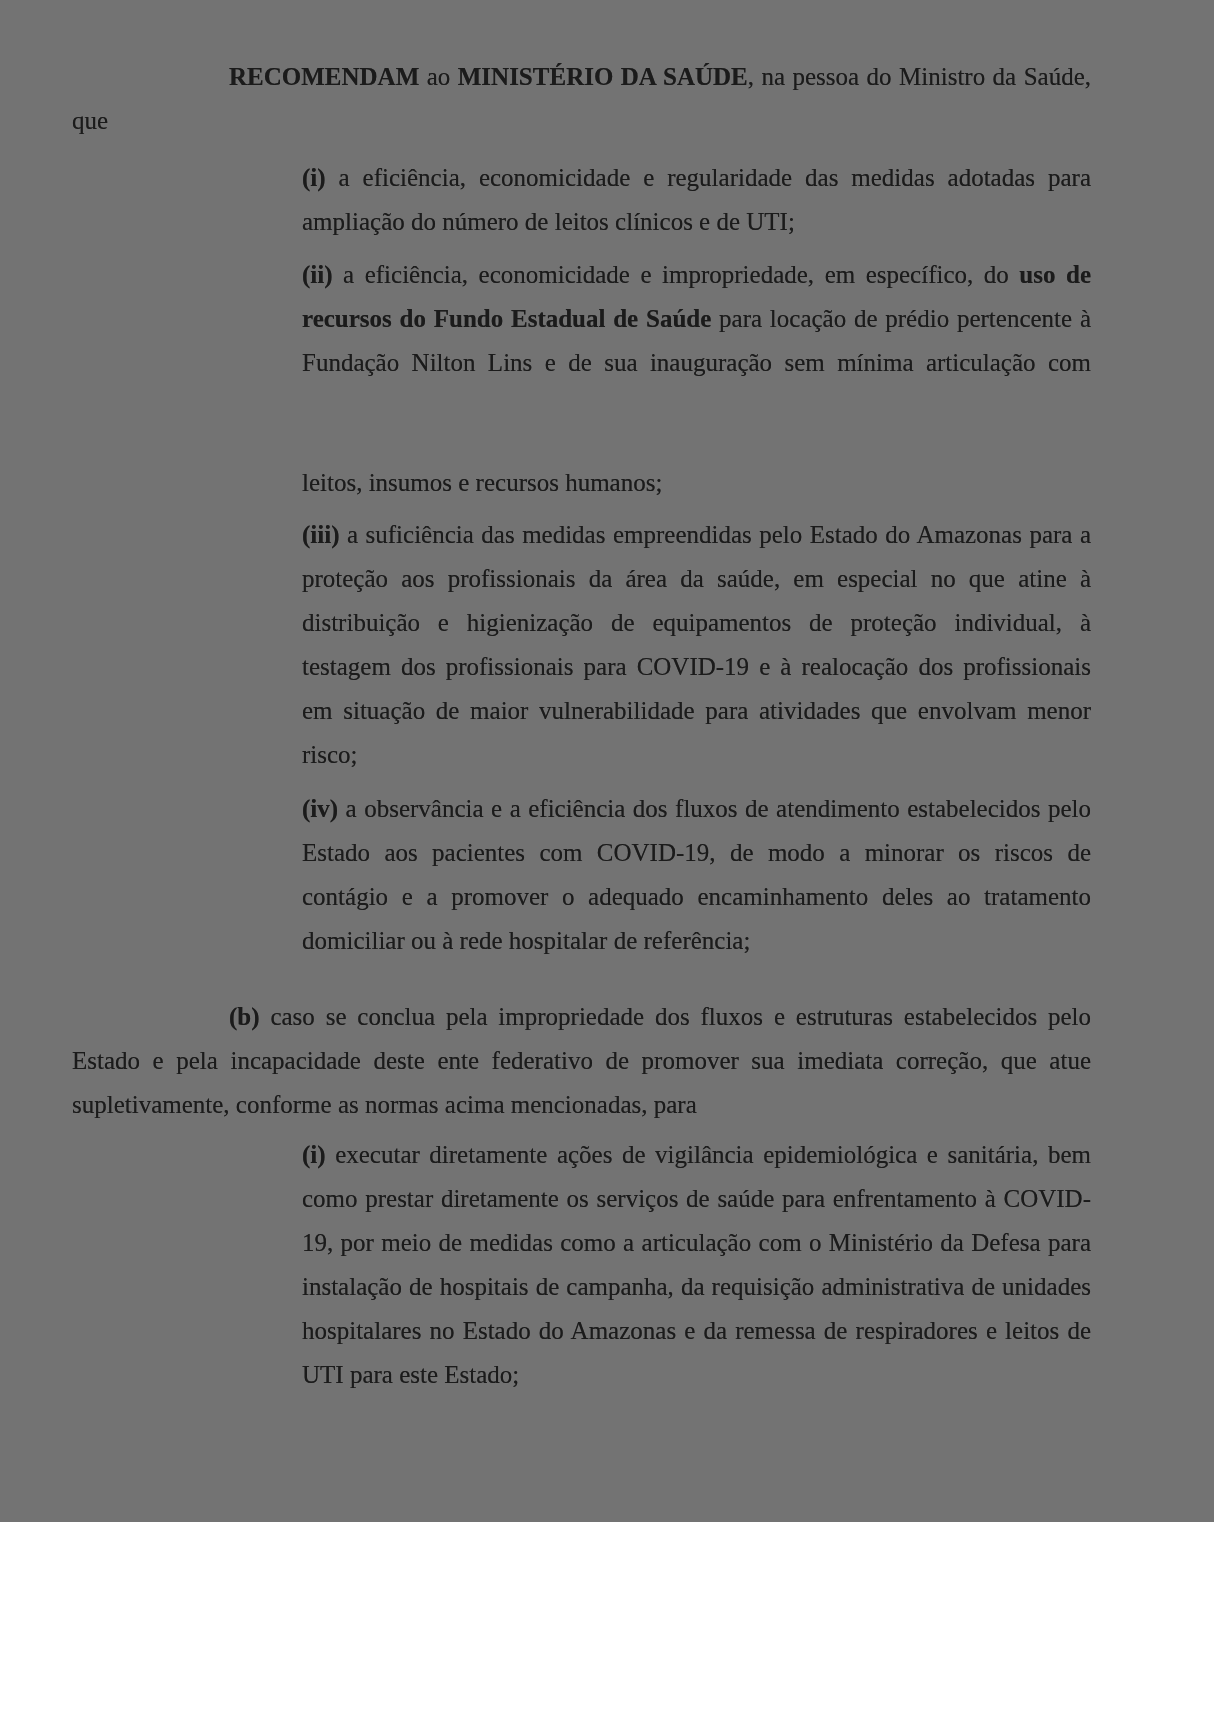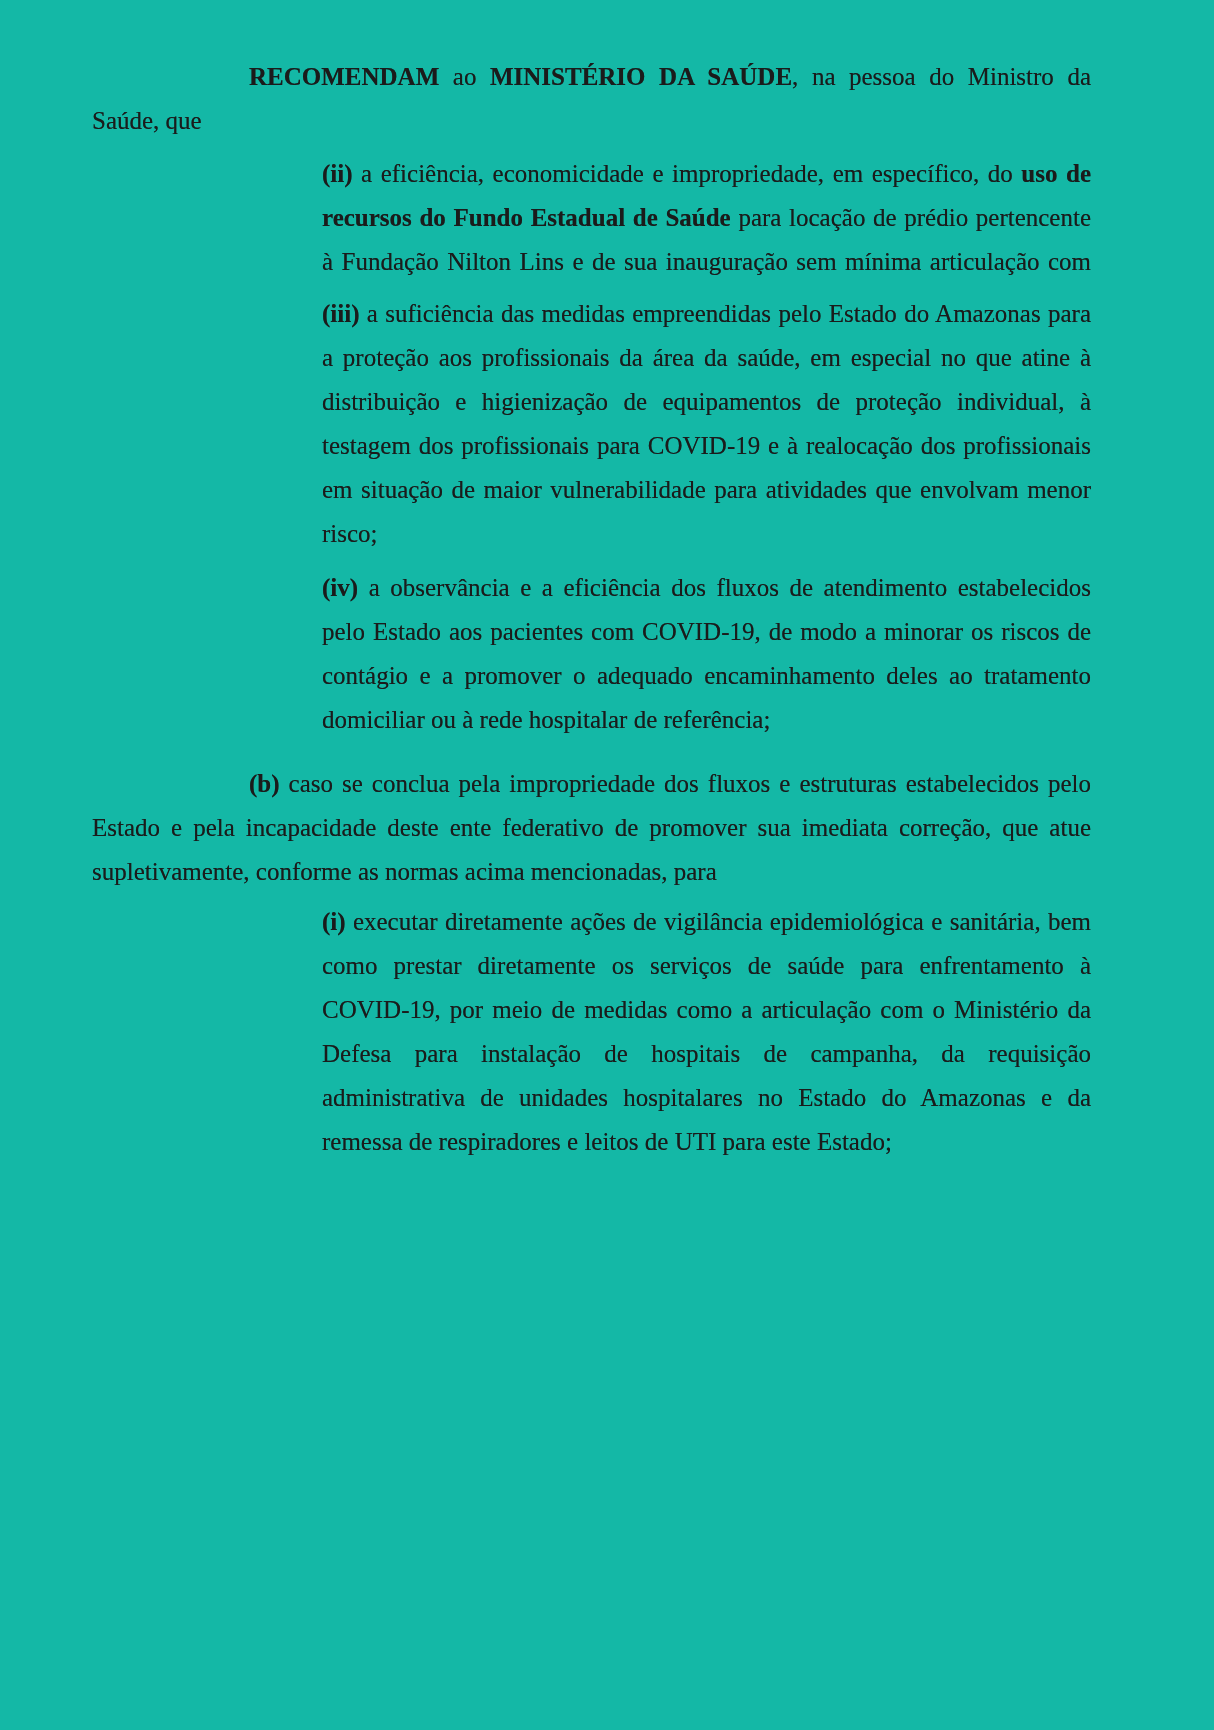--- a/index.html
+++ b/index.html
@@ -3,24 +3,24 @@
 <meta charset="utf-8">
 <style>
   html, body {
     margin: 0;
     padding: 0;
     background: #ffffff;
   }
   .page {
     position: relative;
     width: 1214px;
-    height: 1730px;
-    background: #14b8a6;
+    height: 1522px;
+    background: #737373;
     box-sizing: border-box;
-    padding: 55px 123px 0 92px;
+    padding: 55px 123px 0 72px;
     overflow: hidden;
   }
   .para {
     margin: 0;
     font-family: "Liberation Serif", "DejaVu Serif", serif;
     font-size: 25px;
     line-height: 44px;
     color: #1b1b1b;
     text-align: justify;
     text-shadow: 0 0 0.5px rgba(20,20,20,0.55);
@@ -34,26 +34,28 @@
   .b  { font-weight: bold; }
 </style>
 </head>
 <body>
 
 <div class="page">
 
   <p class="para pf" style="margin-top:0"><span class="b">RECOMENDAM</span><span> ao </span><span class="b">MINISTÉRIO DA SAÚDE</span><span>, na pessoa do Ministro da Saúde, que</span></p>
 
 
+  <p class="para pi" style="margin-top:13px"><span class="b">(i)</span><span> a eficiência, economicidade e regularidade das medidas adotadas para ampliação do número de leitos clínicos e de UTI;</span></p>
 
   <p class="para pi jl" style="margin-top:9px"><span class="b">(ii)</span><span> a eficiência, economicidade e impropriedade, em específico, do </span><span class="b">uso de recursos do Fundo Estadual de Saúde</span><span> para locação de prédio pertencente à Fundação Nilton Lins e de sua inauguração sem mínima articulação com</span></p>
 
+  <p class="para pi" style="margin-top:76px"><span>leitos, insumos e recursos humanos;</span></p>
 
   <p class="para pi" style="margin-top:8px"><span class="b">(iii)</span><span> a suficiência das medidas empreendidas pelo Estado do Amazonas para a proteção aos profissionais da área da saúde, em especial no que atine à distribuição e higienização de equipamentos de proteção individual, à testagem dos profissionais para COVID-19 e à realocação dos profissionais em situação de maior vulnerabilidade para atividades que envolvam menor risco;</span></p>
 
   <p class="para pi" style="margin-top:10px"><span class="b">(iv)</span><span> a observância e a eficiência dos fluxos de atendimento estabelecidos pelo Estado aos pacientes com COVID-19, de modo a minorar os riscos de contágio e a promover o adequado encaminhamento deles ao tratamento domiciliar ou à rede hospitalar de referência;</span></p>
 
-  <p class="para pf" style="margin-top:20px"><span class="b">(b)</span><span> caso se conclua pela impropriedade dos fluxos e estruturas estabelecidos pelo Estado e pela incapacidade deste ente federativo de promover sua imediata correção, que atue supletivamente, conforme as normas acima mencionadas, para</span></p>
+  <p class="para pf" style="margin-top:32px"><span class="b">(b)</span><span> caso se conclua pela impropriedade dos fluxos e estruturas estabelecidos pelo Estado e pela incapacidade deste ente federativo de promover sua imediata correção, que atue supletivamente, conforme as normas acima mencionadas, para</span></p>
 
   <p class="para pi" style="margin-top:6px"><span class="b">(i)</span><span> executar diretamente ações de vigilância epidemiológica e sanitária, bem como prestar diretamente os serviços de saúde para enfrentamento à COVID-19, por meio de medidas como a articulação com o Ministério da Defesa para instalação de hospitais de campanha, da requisição administrativa de unidades hospitalares no Estado do Amazonas e da remessa de respiradores e leitos de UTI para este Estado;</span></p>
 
 
 </div>
 
 </body></html>

